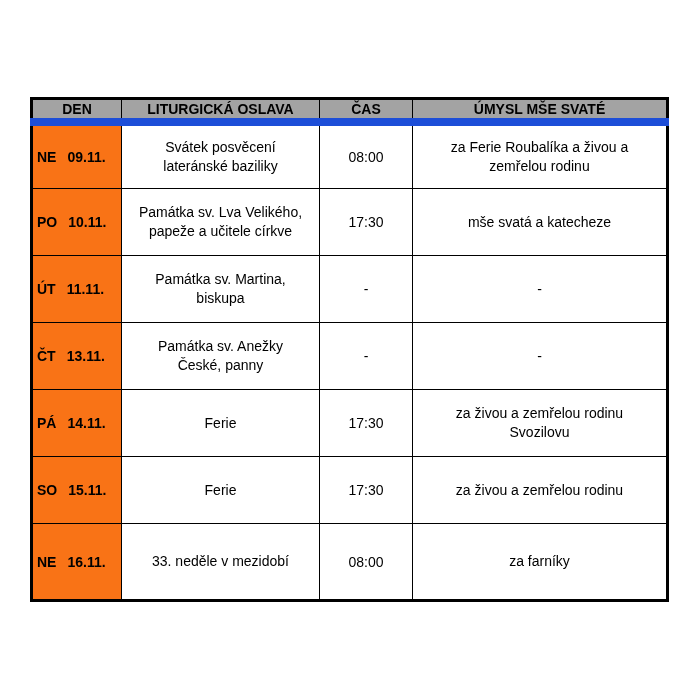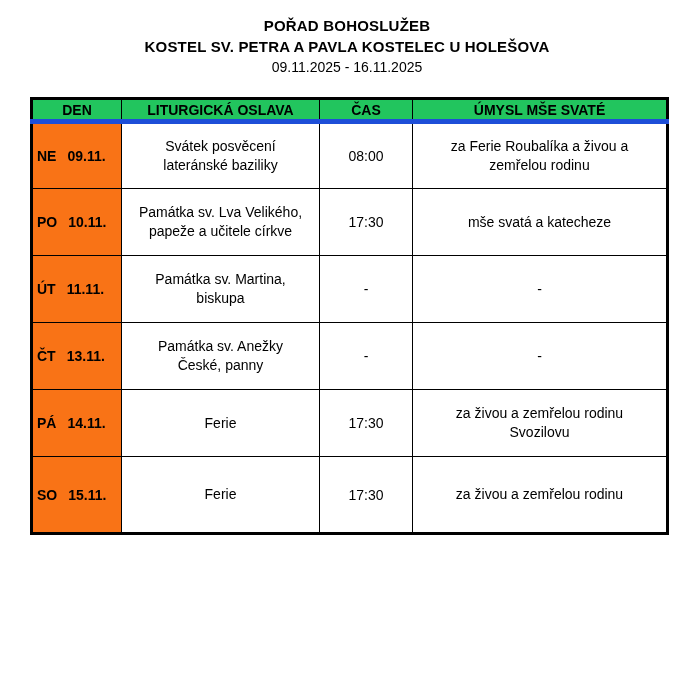--- a/index.html
+++ b/index.html
@@ -48,24 +48,24 @@
   col.c-den   { width: 90px; }
   col.c-osl   { width: 198px; }
   col.c-cas   { width: 93px; }
   col.c-umysl { width: 255px; }
   th, td {
     border: 1px solid #000000;
     vertical-align: middle;
     text-align: center;
   }
   thead th {
-    background: #22c55e;
+    background: #a3a3a3;
     height: 23px;
     font-weight: bold;
-    border-bottom: 5px solid #1d4ed8;
+    border-bottom: 8px solid #1d4ed8;
     padding: 0 2px;
   }
   tbody tr { height: 67px; }
   tbody tr:last-child { height: 77px; }
   td.day-cell {
     background: #f97316;
     font-weight: bold;
     text-align: left;
     padding-left: 4px;
     white-space: nowrap;
@@ -78,25 +78,20 @@
     line-height: 19px;
     padding: 4px 8px;
   }
   td.time-cell { padding: 2px; }
 </style>
 </head>
 <body>
 
 <div class="page">
 
-  <header class="title-block">
-    <div class="title-line1">POŘAD BOHOSLUŽEB</div>
-    <div class="title-line2">KOSTEL SV. PETRA A PAVLA KOSTELEC U HOLEŠOVA</div>
-    <div class="date-range">09.11.2025 - 16.11.2025</div>
-  </header>
 
   <table class="schedule">
     <colgroup>
       <col class="c-den">
         <col class="c-osl">
         <col class="c-cas">
         <col class="c-umysl">
     </colgroup>
     <thead>
       <tr>
@@ -154,16 +149,24 @@
 Svozilovu</td>
       </tr>
       <tr>
         <td class="day-cell">
           <span class="day-abbr">SO</span><span class="day-date">15.11.</span>
         </td>
         <td class="celebration-cell">Ferie</td>
         <td class="time-cell">17:30</td>
         <td class="intention-cell">za živou a zemřelou rodinu</td>
       </tr>
+      <tr>
+        <td class="day-cell">
+          <span class="day-abbr">NE</span><span class="day-date">16.11.</span>
+        </td>
+        <td class="celebration-cell">33. neděle v mezidobí</td>
+        <td class="time-cell">08:00</td>
+        <td class="intention-cell">za farníky</td>
+      </tr>
     </tbody>
   </table>
 
 </div>
 
 </body></html>

